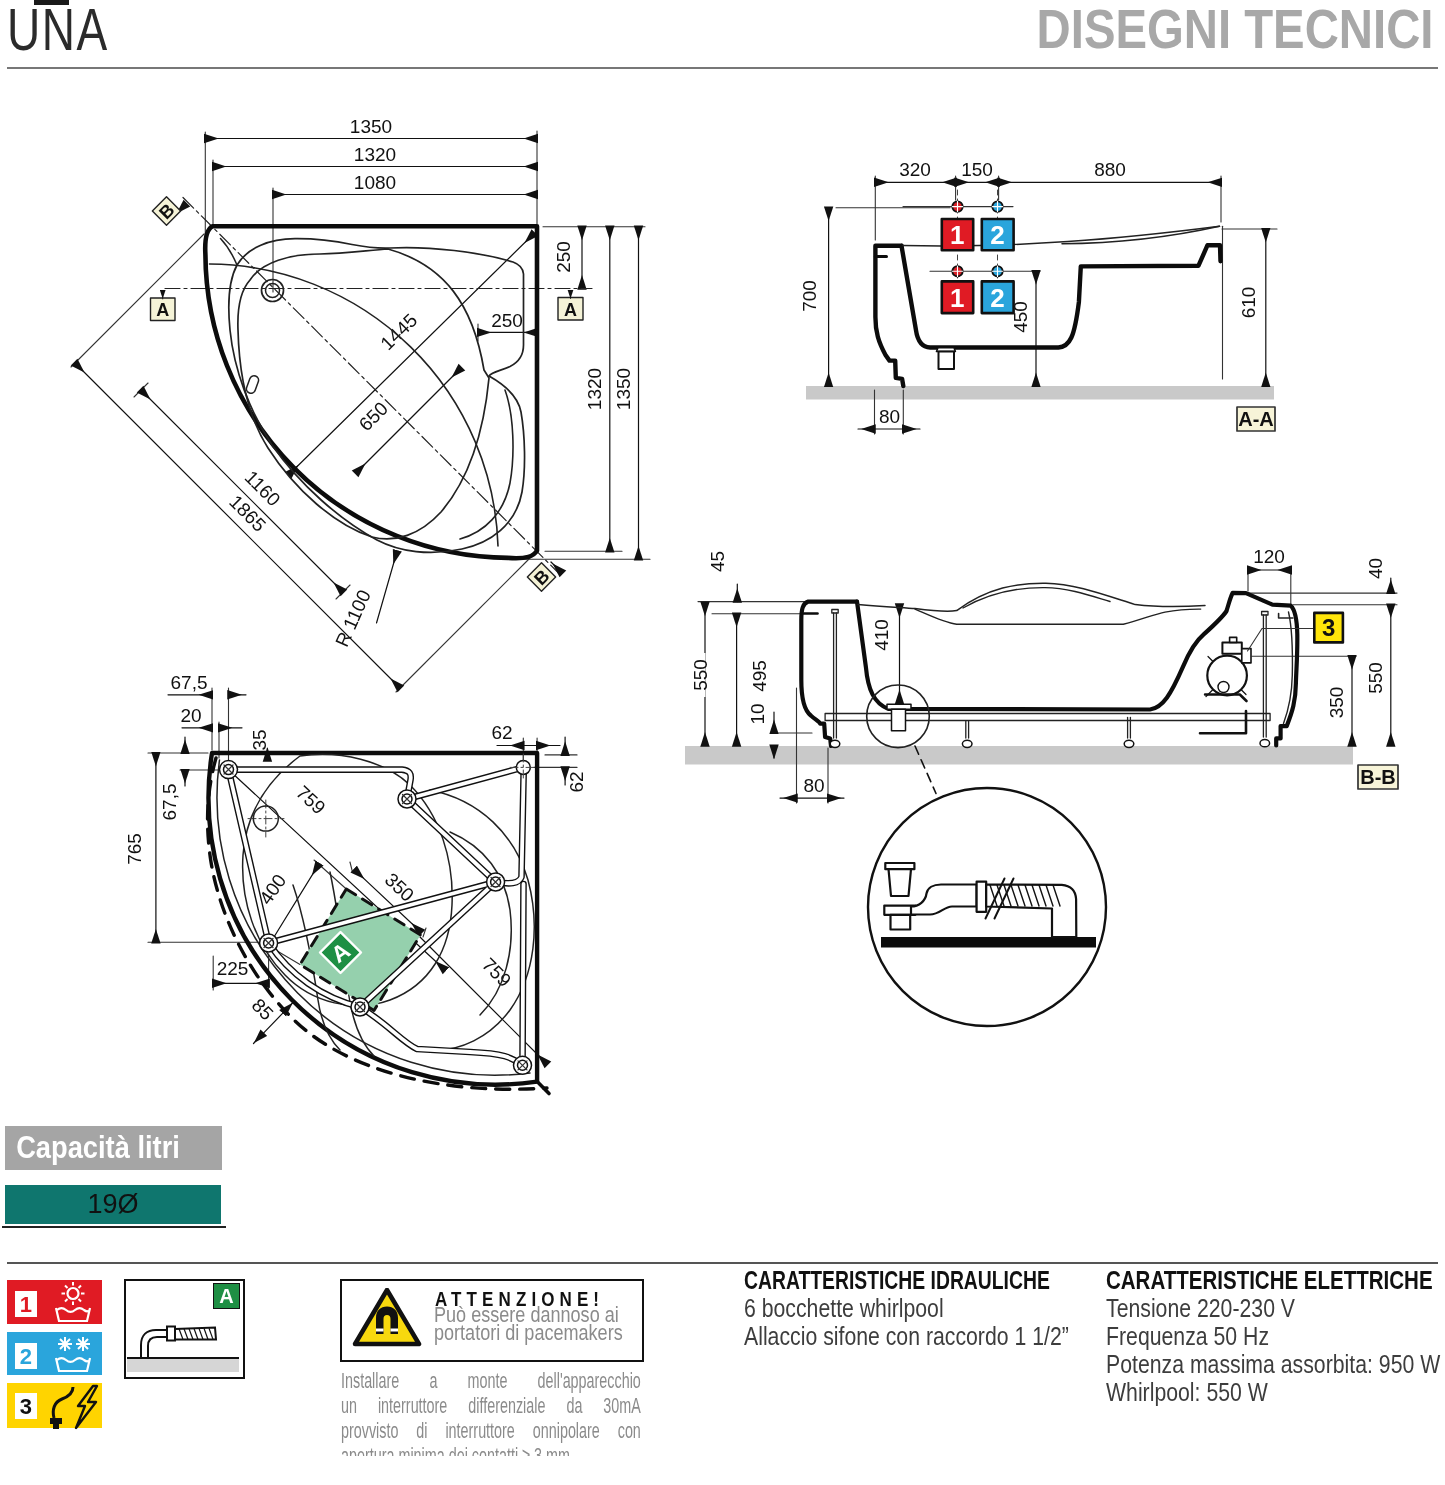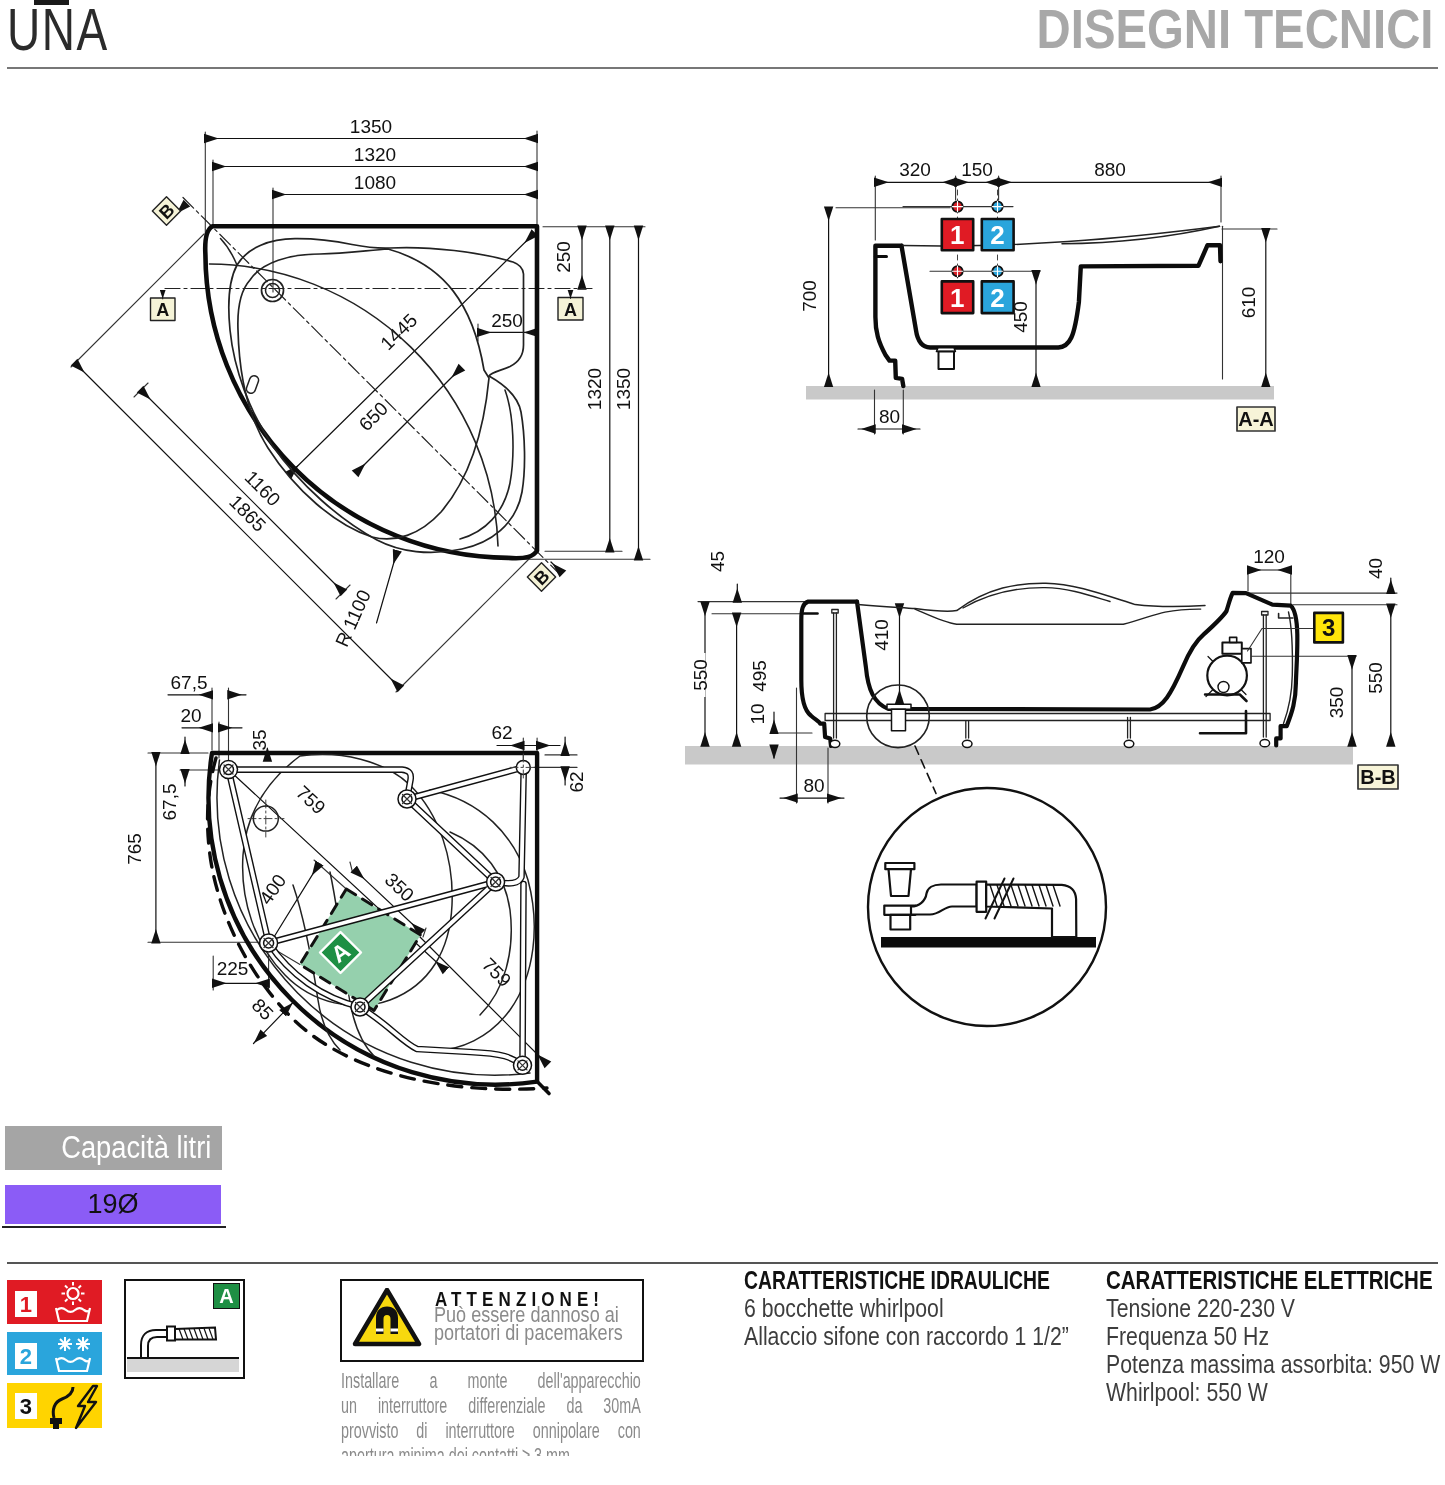--- a/index.html
+++ b/index.html
@@ -486,23 +486,23 @@
       <path d="M 402.5,794.5 l 9,9 M 411.5,794.5 l -9,9"></path>
       <path d="M 264,938.5 l 9,9 M 273,938.5 l -9,9"></path>
       <path d="M 491,877.5 l 9,9 M 500,877.5 l -9,9"></path>
       <path d="M 355.5,1002.5 l 9,9 M 364.5,1002.5 l -9,9"></path>
       <path d="M 518,1060.8 l 9,9 M 527,1060.8 l -9,9"></path>
     </g>
   </g>
   </svg>
 
   <div class="abs" style="left:5px;top:1126px;width:217px;height:44px;background:#a5a5a5;color:#fff;
-       font-size:31px;font-weight:normal;text-align:right;line-height:44px;">
+       font-size:31px;font-weight:bold;text-align:left;line-height:44px;">
     <span style="display:inline-block;transform:scaleX(0.88);">Capacità litri</span></div>
-  <div class="abs" style="left:5px;top:1185px;width:216px;height:39px;background:#8b5cf6;color:#111;
+  <div class="abs" style="left:5px;top:1185px;width:216px;height:39px;background:#0f766e;color:#111;
        font-size:27px;text-align:center;line-height:39px;">19Ø</div>
   <div class="abs" style="left:2px;top:1226px;width:224px;border-top:2.5px solid #222;"></div>
   <div class="abs" style="left:7px;top:1261.5px;width:1431px;border-top:2px solid #555;"></div>
 
   <div class="abs" style="left:7px;top:1280px;width:95px;height:44px;background:#e01b24;"></div>
   <div class="abs" style="left:7px;top:1332px;width:95px;height:42.5px;background:#2aa5dc;"></div>
   <div class="abs" style="left:7px;top:1382.5px;width:95px;height:45px;background:#ffd400;"></div>
   <div class="abs" style="left:14.5px;top:1290.5px;width:22.5px;height:26px;background:#fff;color:#e01b24;
        font-size:22px;font-weight:bold;text-align:center;line-height:27px;">1</div>
   <div class="abs" style="left:14.5px;top:1343px;width:22.5px;height:26px;background:#fff;color:#2aa5dc;

